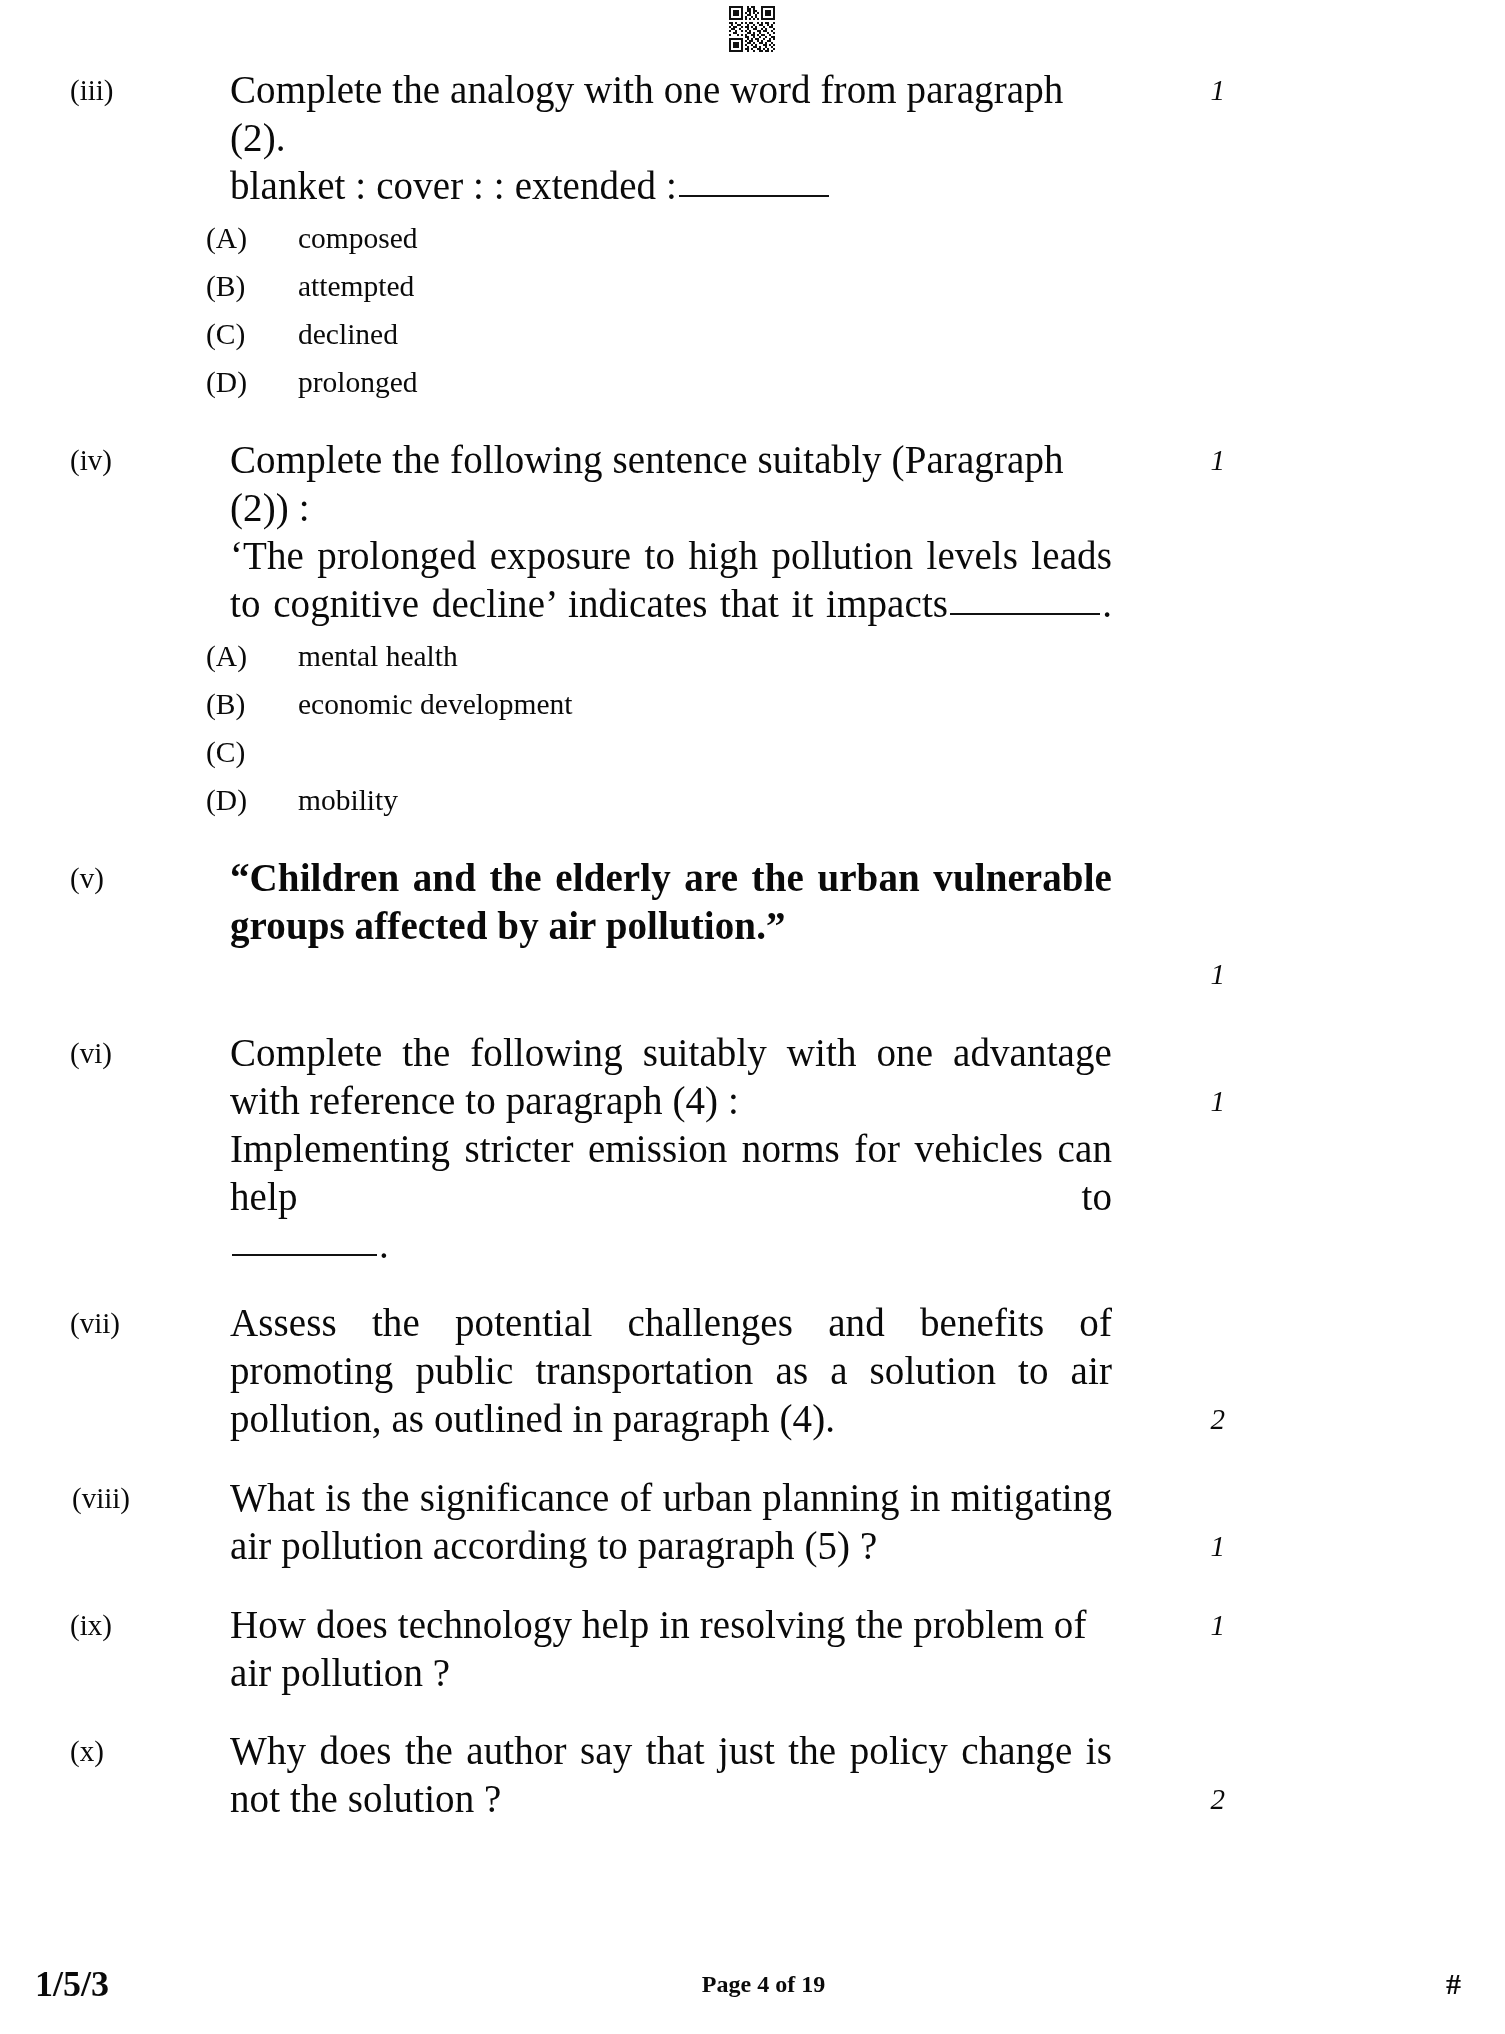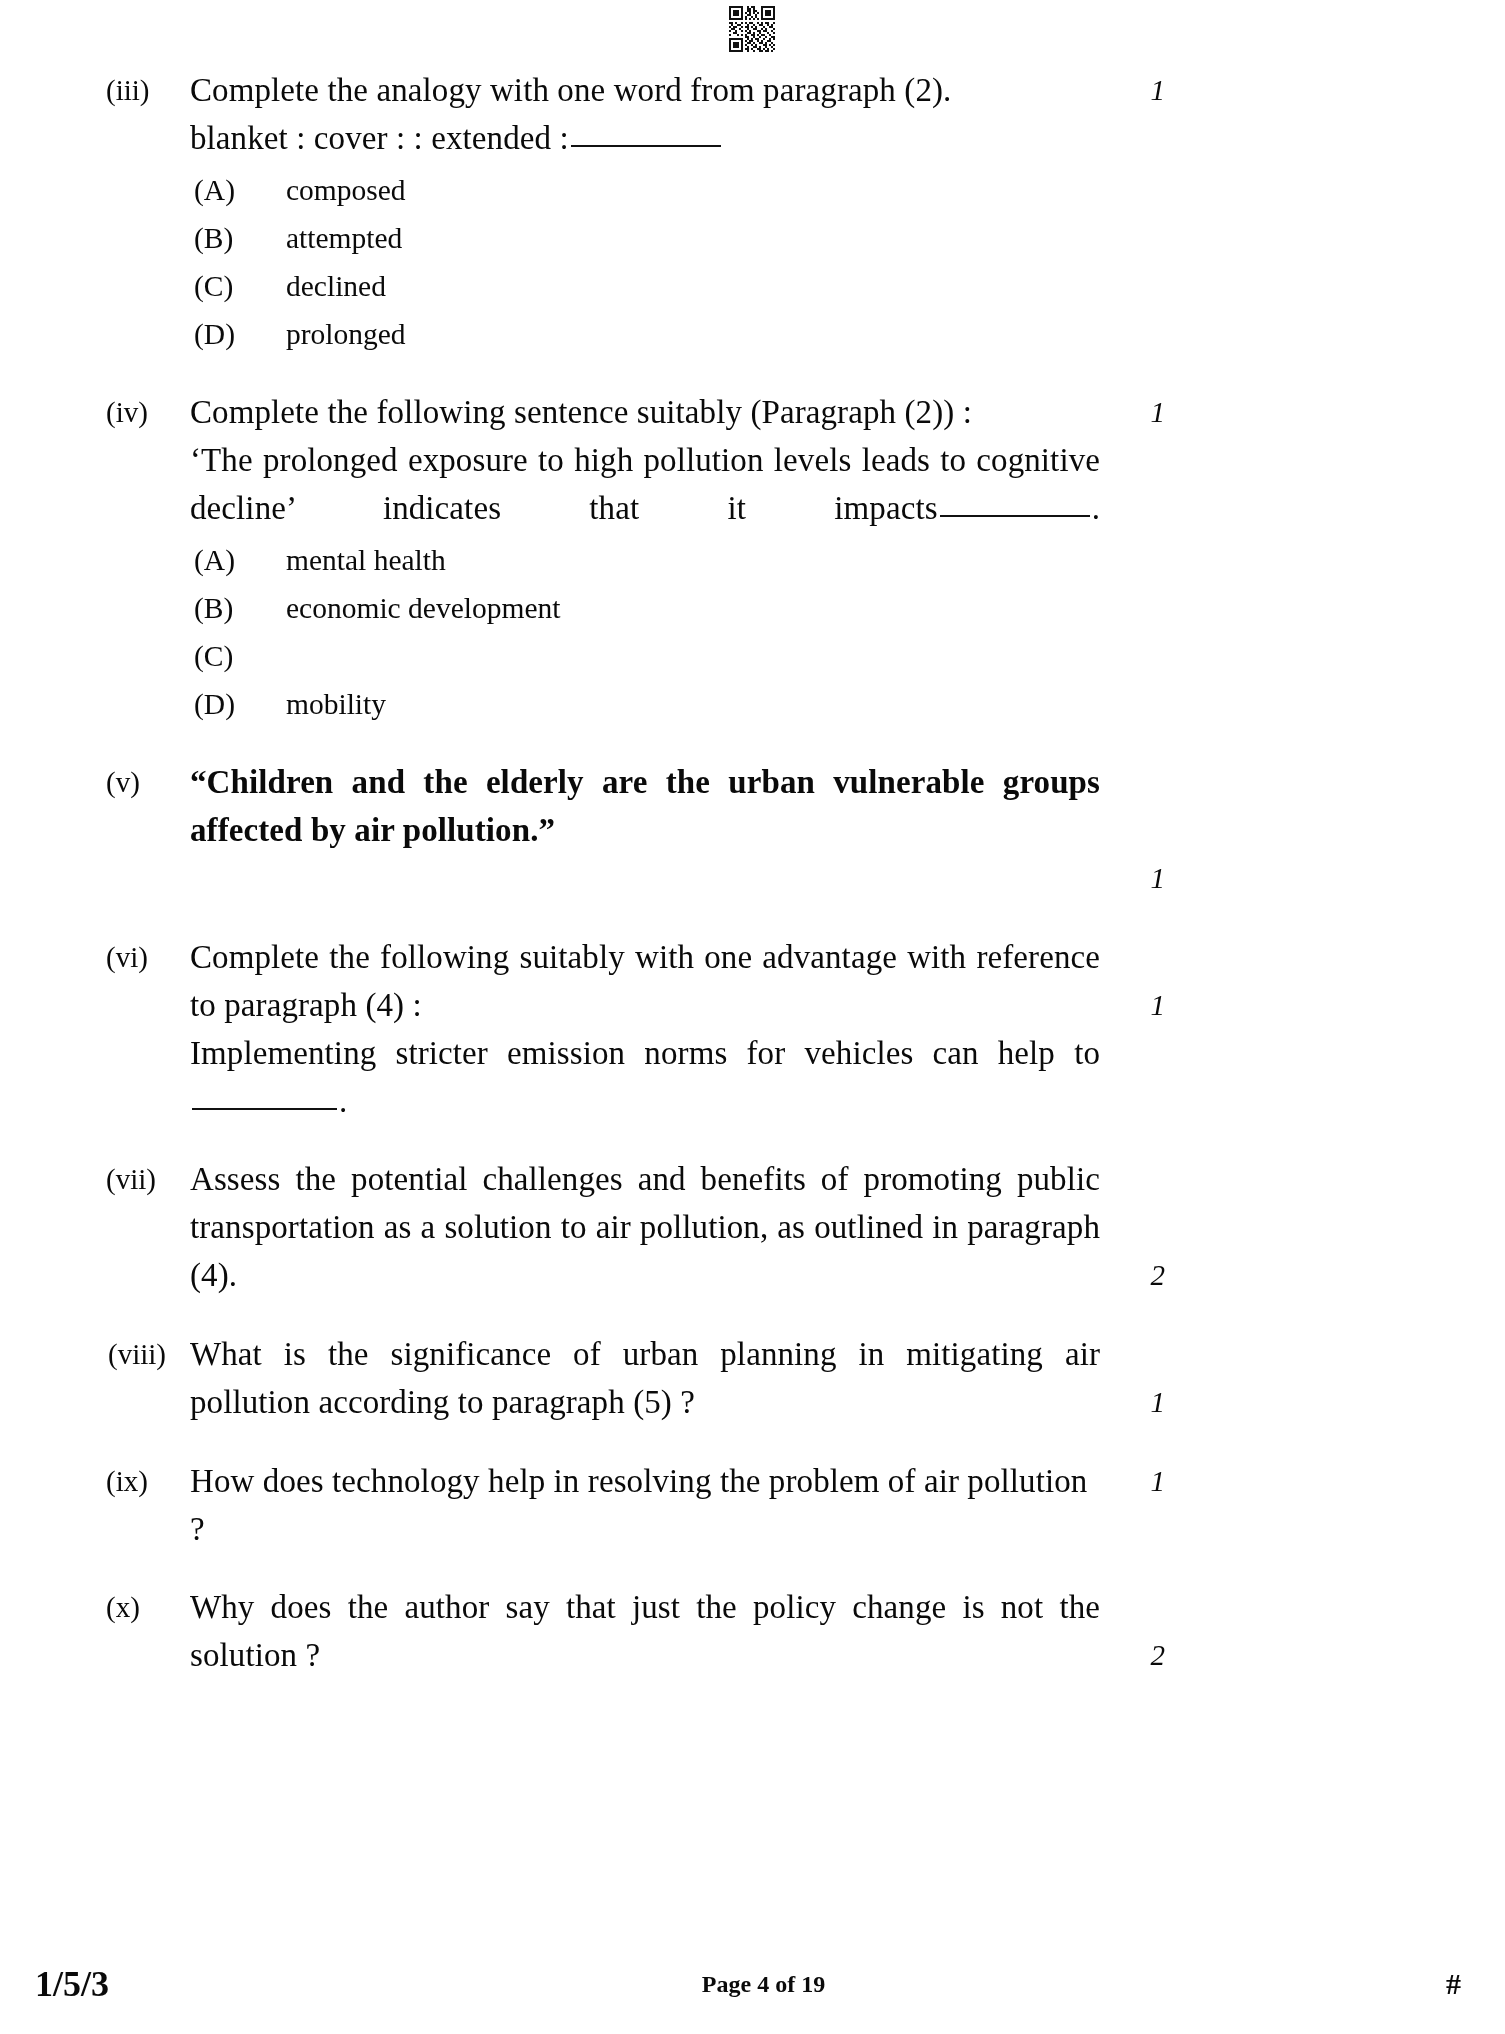--- a/index.html
+++ b/index.html
@@ -35,22 +35,23 @@
     position: absolute;
     left: 0;
     top: 66px;
     width: 1505px;
   }
 
   .qitem {
     position: relative;
     display: flex;
     align-items: flex-start;
-    padding-left: 100px;
+    padding-left: 64px;
     padding-right: 0;
+    gap: 48px;
   }
   .qnum {
     width: 90px;
     flex: 0 0 90px;
     font-size: 29px;
     line-height: 49px;
     text-align: left;
     padding-left: 6px;
     box-sizing: border-box;
     white-space: nowrap;
@@ -65,23 +66,24 @@
     flex: 0 0 120px;
     text-align: right;
     padding-right: 55px;
     box-sizing: border-box;
     font-style: italic;
     font-size: 29px;
     line-height: 49px;
   }
 
   .line {
-    font-size: 33px;
+    font-size: 39px;
     line-height: 48px;
     letter-spacing: 0.1px;
+    margin-left: 28px;
   }
   .just {
     text-align: justify;
     text-align-last: left;
   }
   .just.stretch {
     text-align-last: justify;
   }
   .bold { font-weight: bold; }
 

